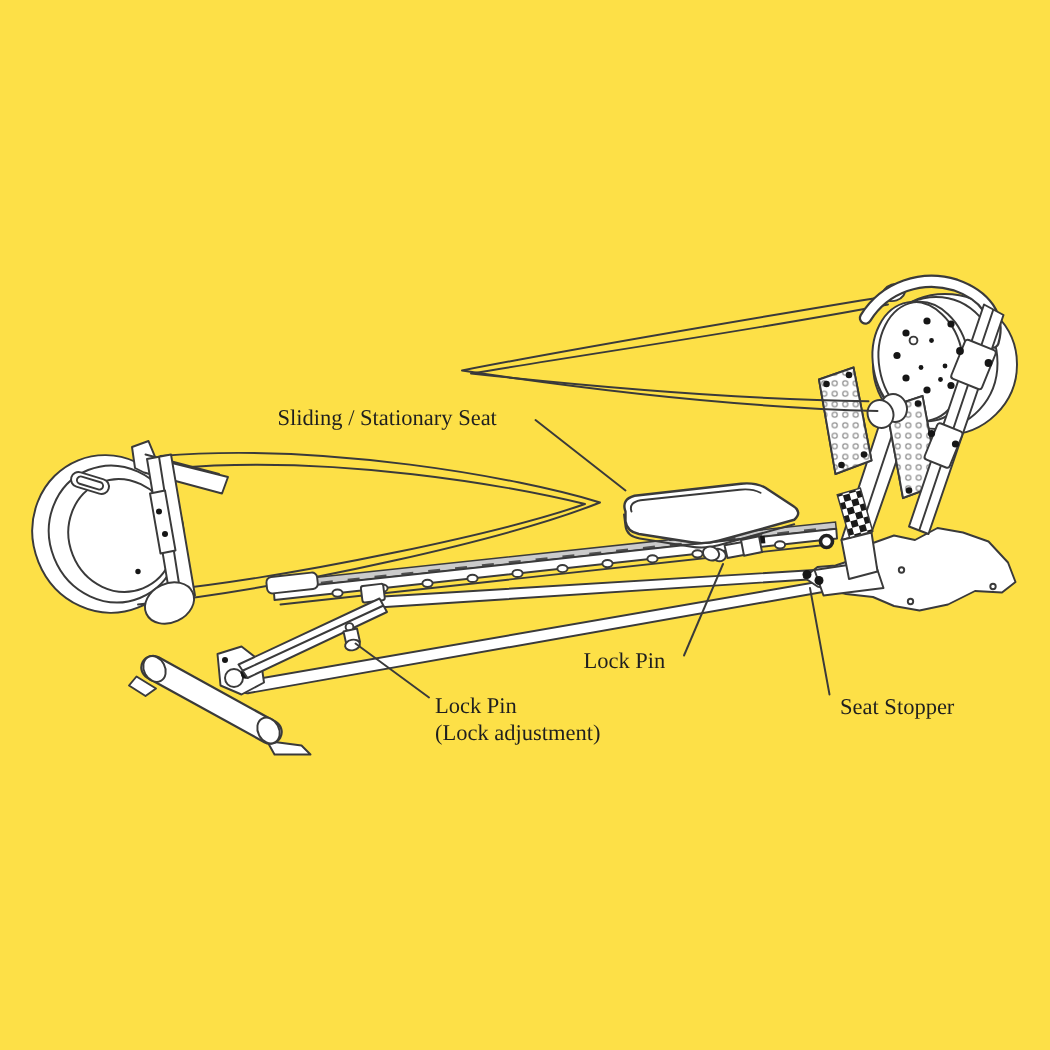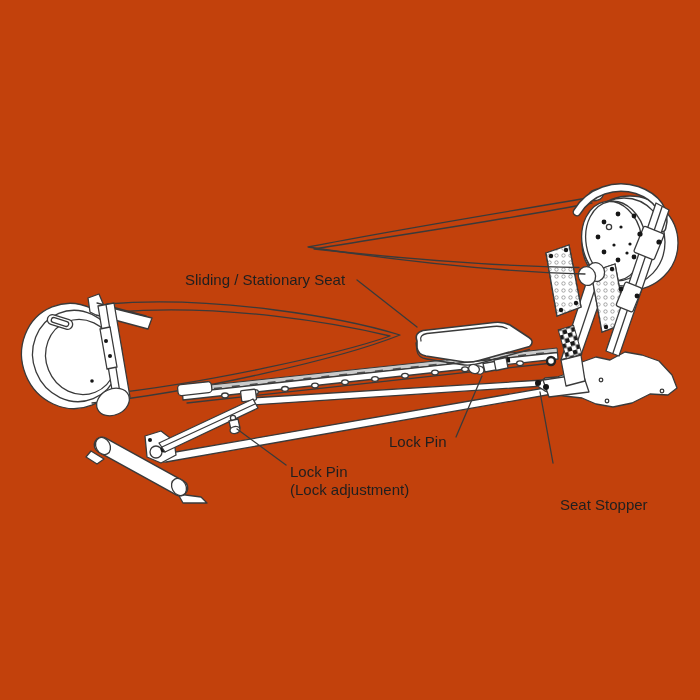--- a/index.html
+++ b/index.html
@@ -1,17 +1,17 @@
 <!DOCTYPE html>
 <html><head>
 <meta charset="utf-8">
 <style>
   html,body{margin:0;padding:0;background:#fff;}
-  .canvas{position:relative;width:700px;height:700px;background:#c2410c;overflow:hidden;
-          font-family:Liberation Sans, sans-serif;}
+  .canvas{position:relative;width:700px;height:700px;background:#fde047;overflow:hidden;
+          font-family:Liberation Serif, serif;}
   .canvas svg{position:absolute;left:0;top:0;}
   
   svg .ln{stroke:#3a3a3a;stroke-width:1.3;fill:none;stroke-linejoin:round;stroke-linecap:round;}
   svg .w {stroke:#3a3a3a;stroke-width:1.3;fill:#ffffff;stroke-linejoin:round;}
   svg .w2{stroke:#3a3a3a;stroke-width:1.6;fill:#ffffff;stroke-linejoin:round;}
   svg .dk{fill:#161616;stroke:none;}
   svg .gray{stroke:#3a3a3a;stroke-width:1;fill:#cbcbcb;}
   svg .thick{stroke:#3a3a3a;stroke-width:17;fill:none;stroke-linecap:round;}
   svg .thickw{stroke:#ffffff;stroke-width:14;fill:none;stroke-linecap:round;}
   svg .arch-o{stroke:#3a3a3a;stroke-width:9;fill:none;stroke-linecap:round;}
@@ -221,15 +221,15 @@
 
 <div class="label" style="left:185px;top:271px;">Sliding / Stationary Seat</div>
 
 <div class="label" style="left:389px;top:433px;">Lock Pin</div>
 
 <div class="label" style="left:290px;top:463px;">
   <span>Lock Pin</span>
   <span>(Lock adjustment)</span>
 </div>
 
-<div class="label" style="left:560px;top:464px;margin-top:32px;">Seat Stopper</div>
+<div class="label" style="left:560px;top:464px;">Seat Stopper</div>
 
 </div>
 
 </body></html>

